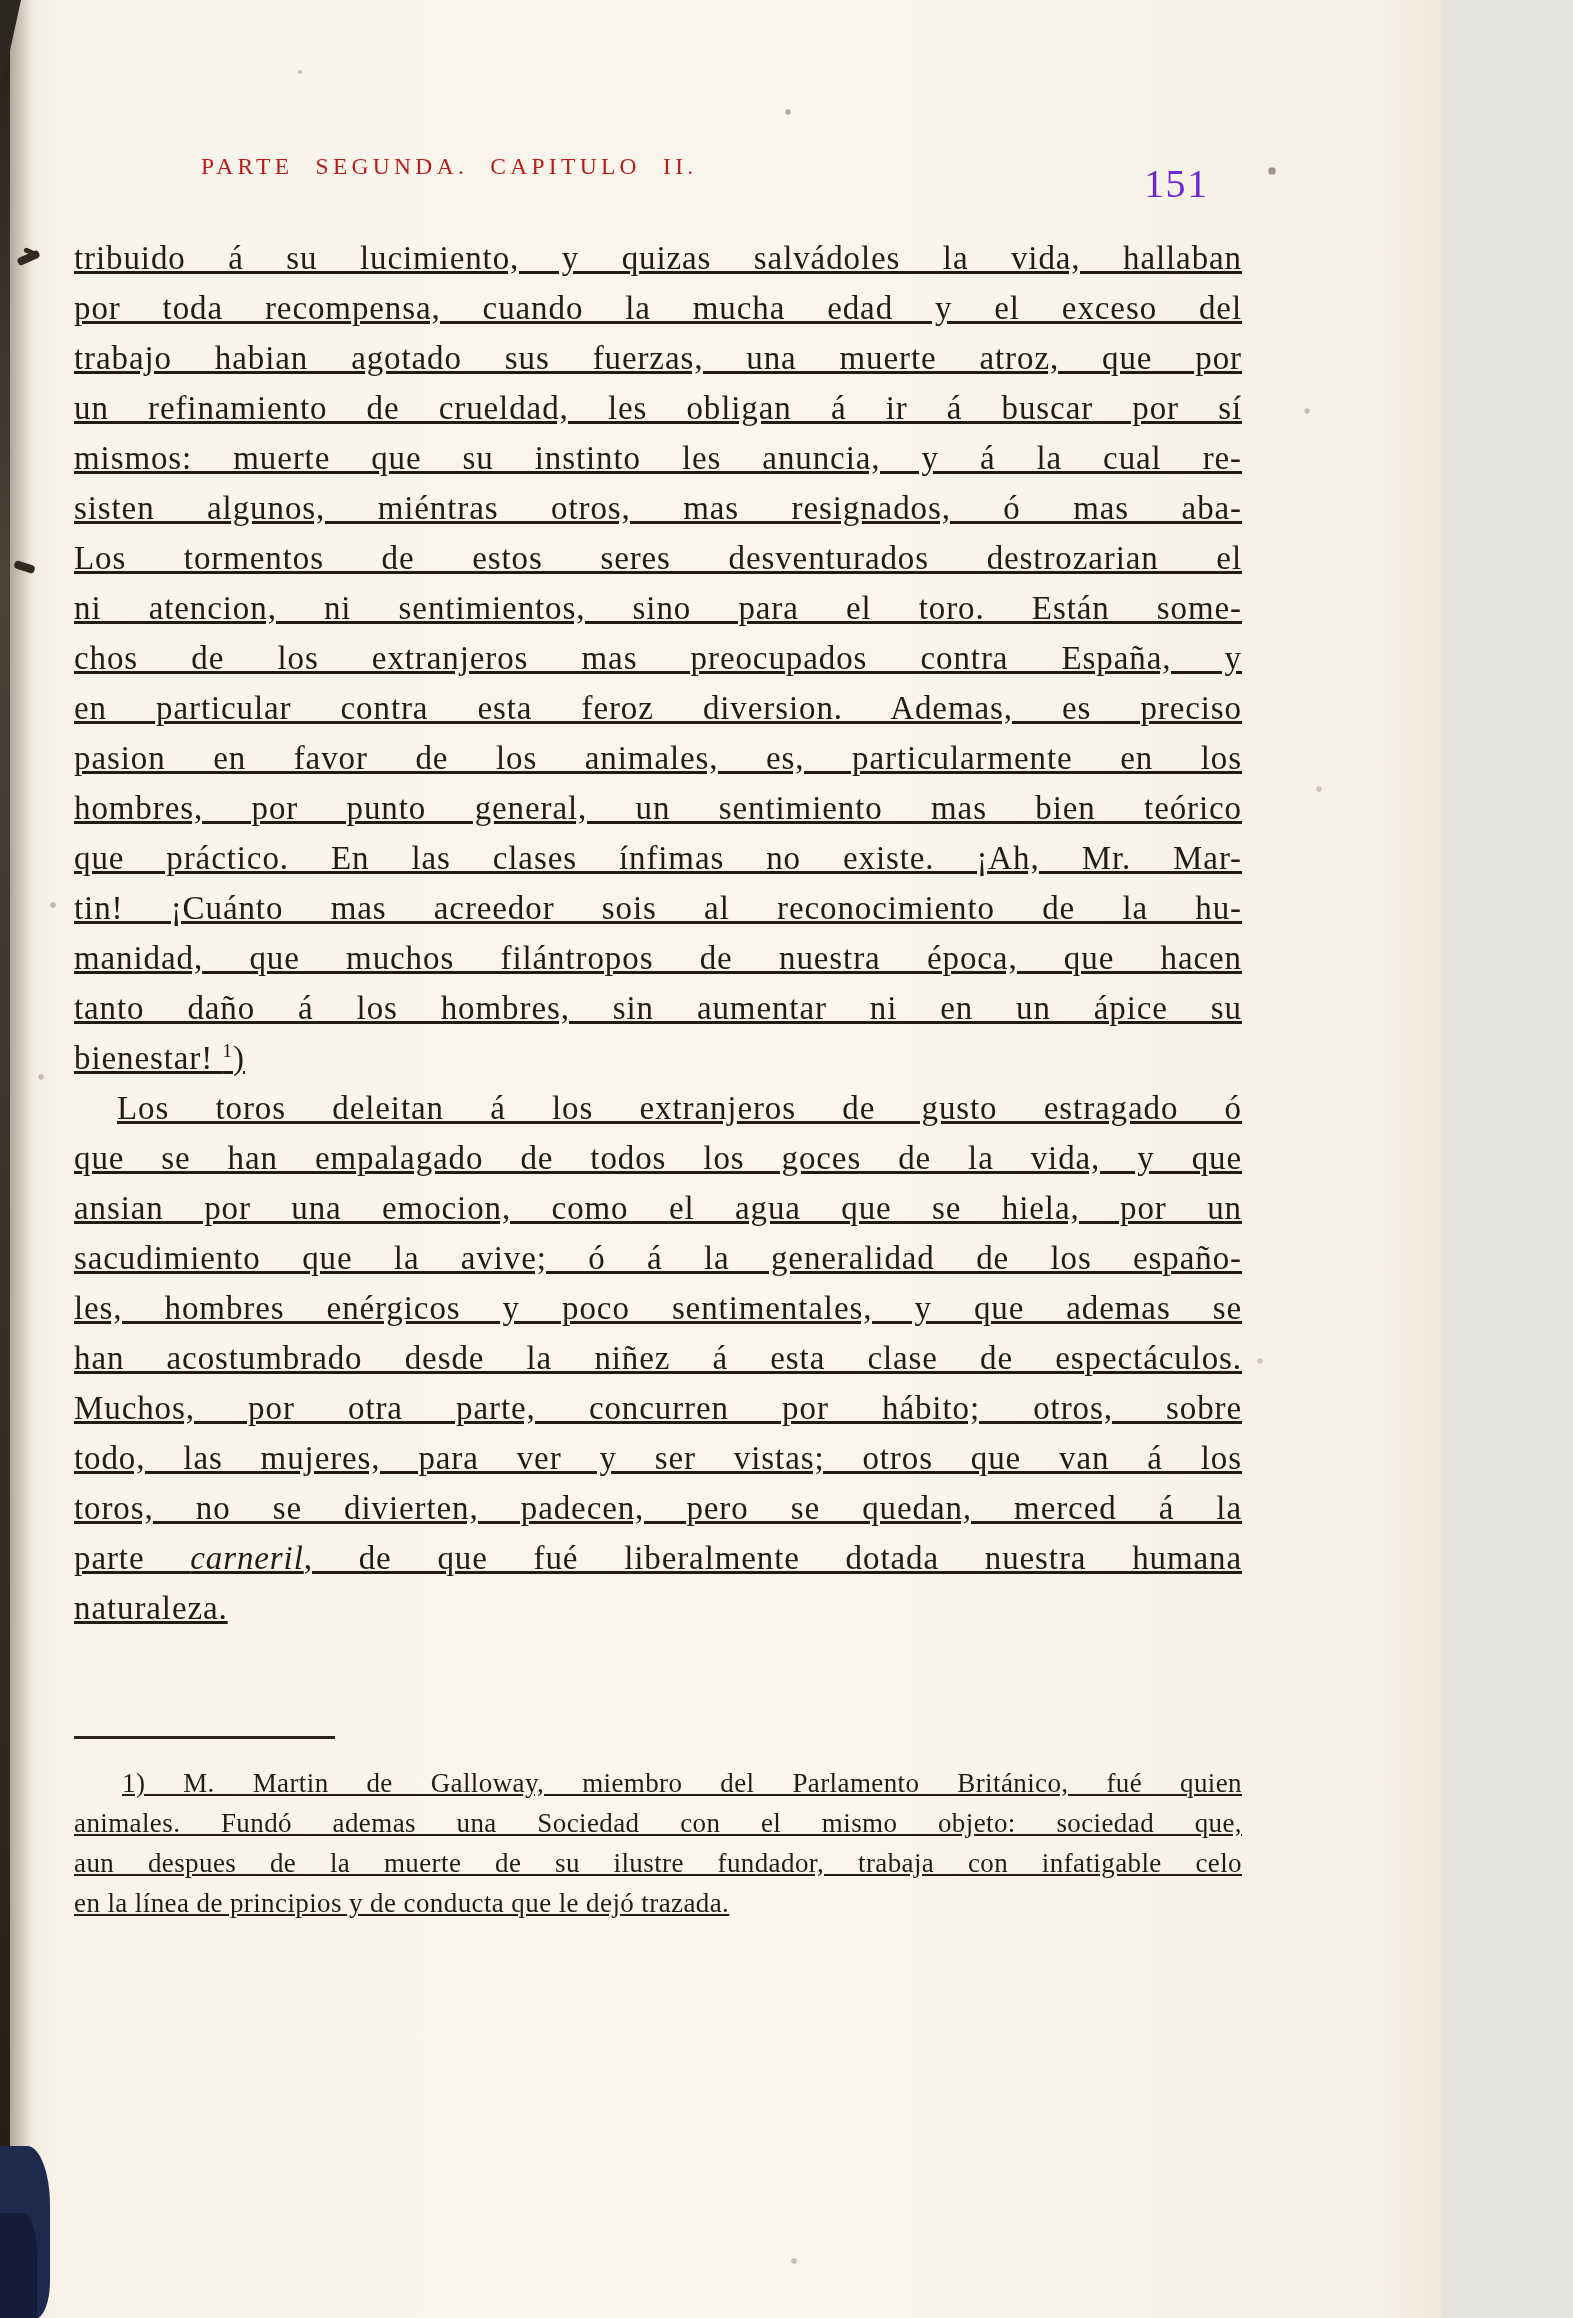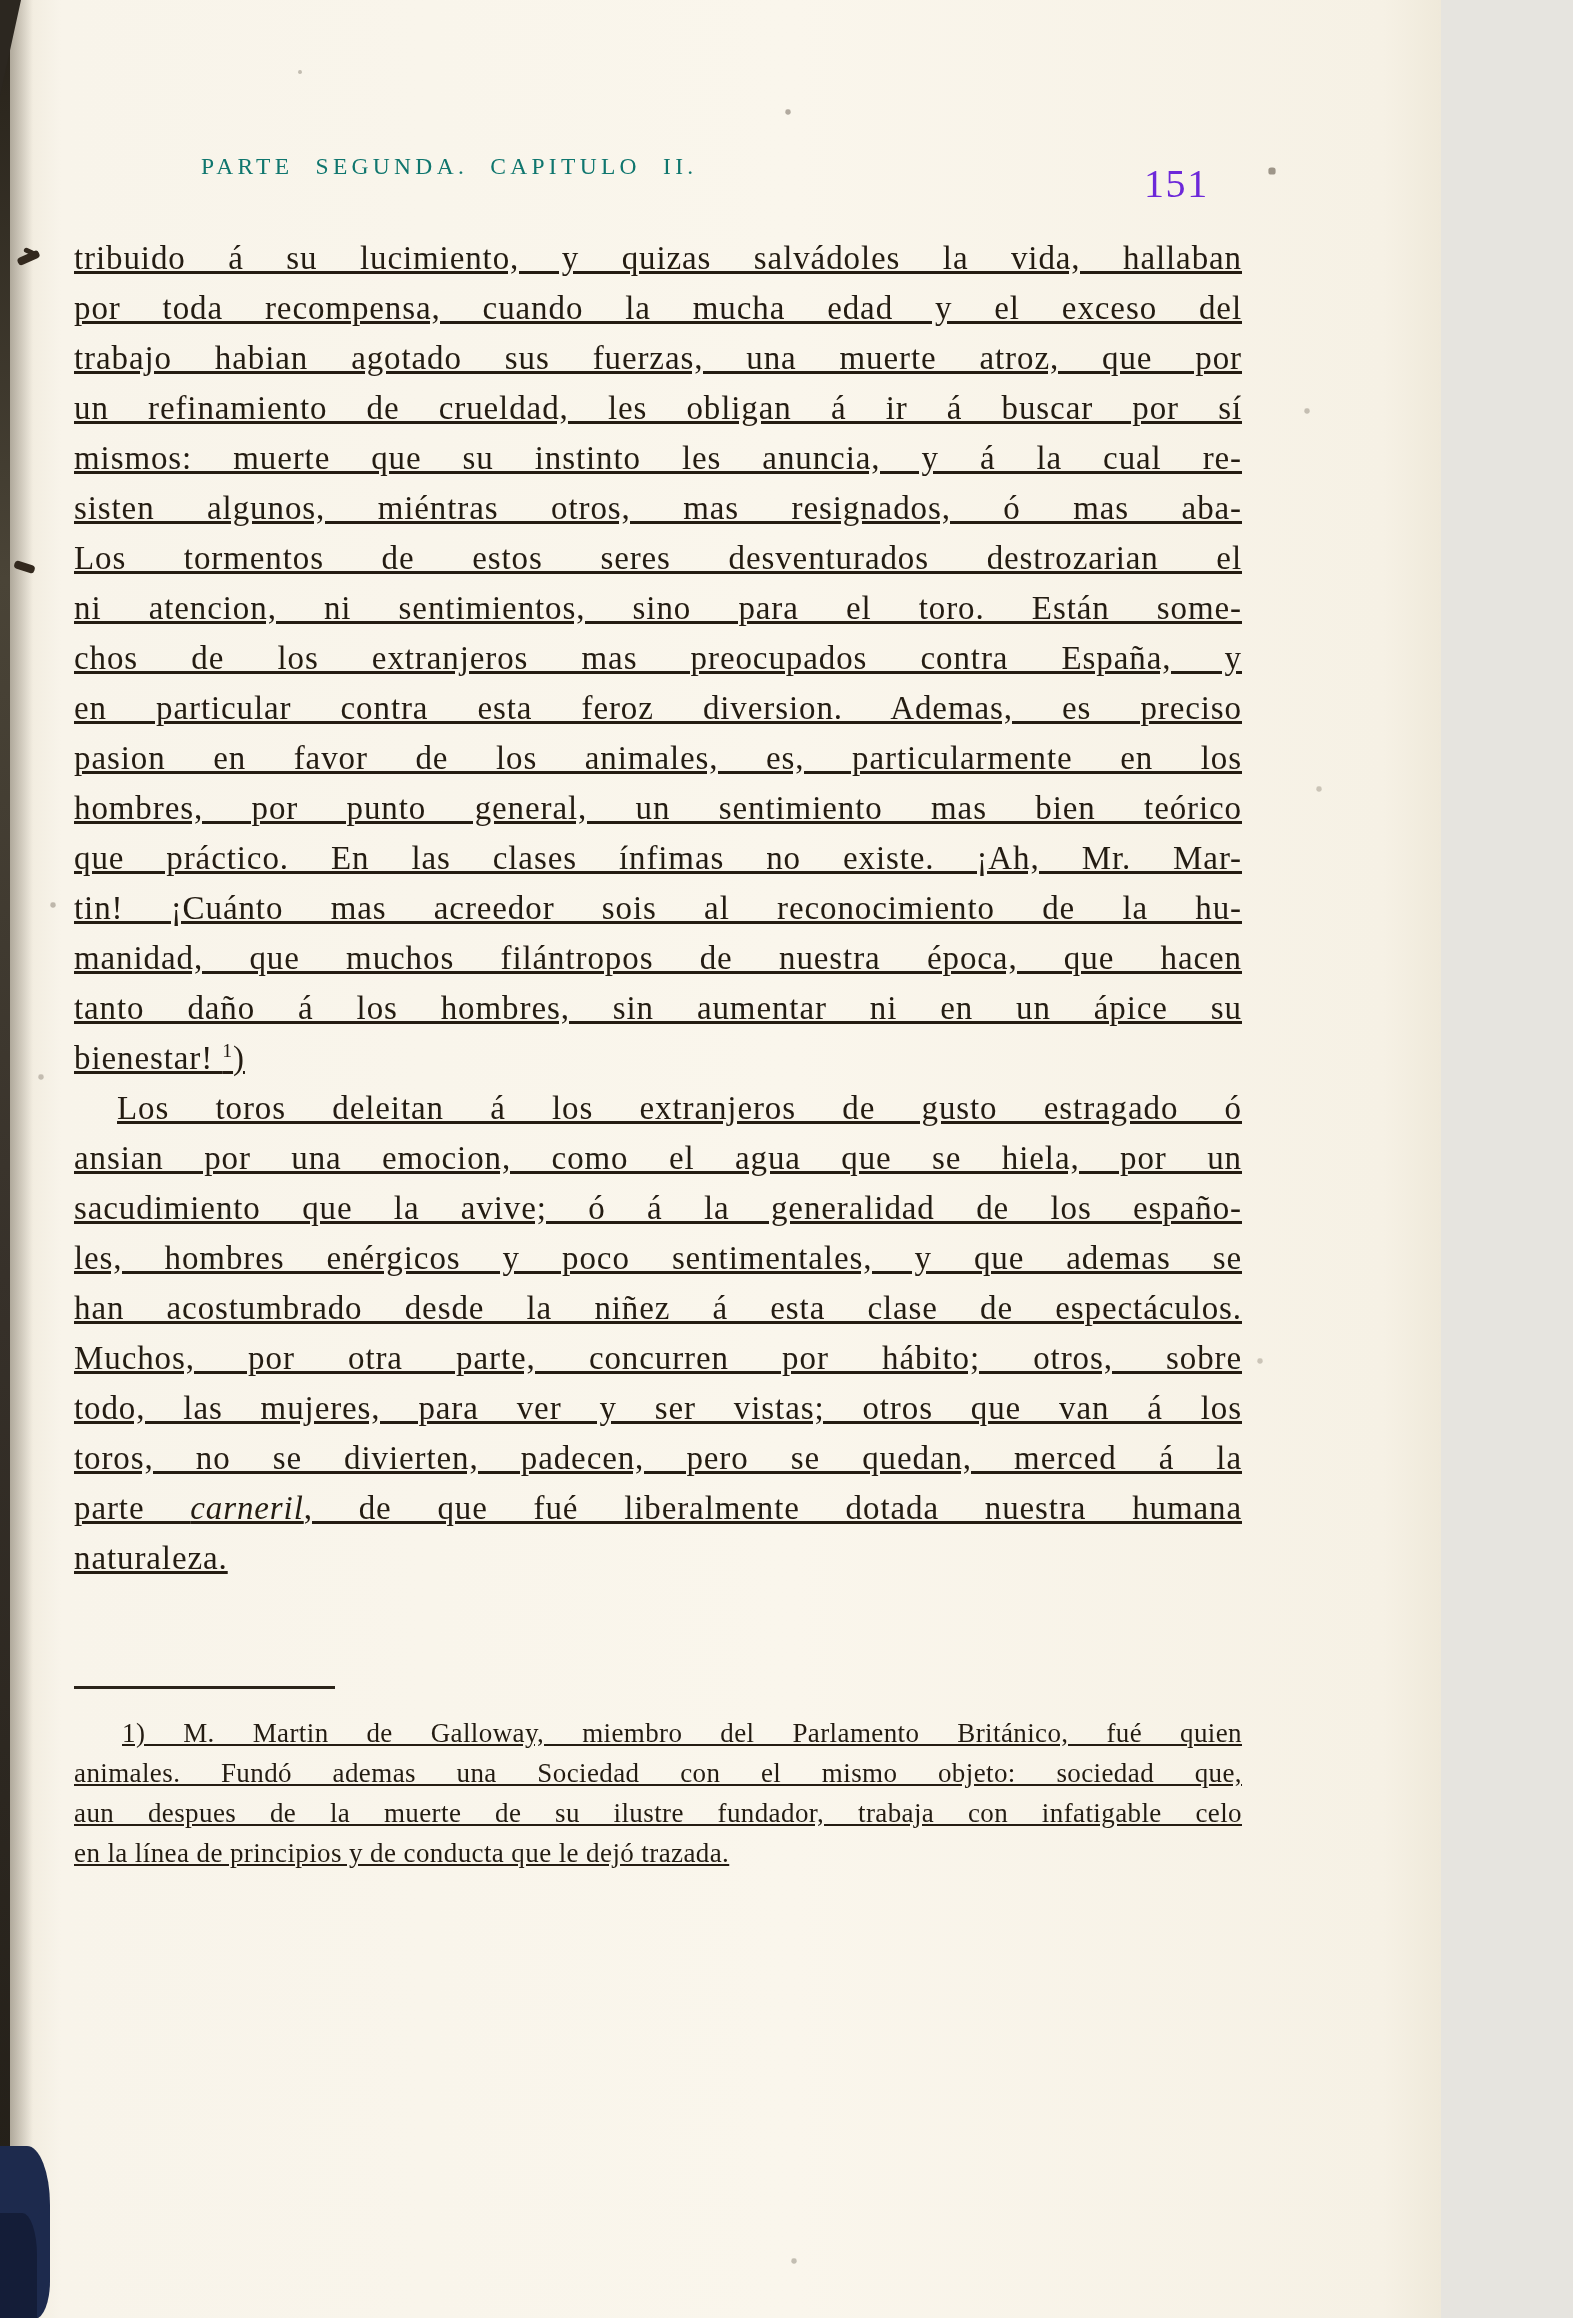--- a/index.html
+++ b/index.html
@@ -62,21 +62,21 @@
       1318px 788px 0 1.7px rgba(70,58,44,.25),
       1259px 1360px 0 1.7px rgba(70,58,44,.25);
   }
 
   .content { position: absolute; left: 74px; top: 0; width: 1168px; }
 
   .header-row { position: relative; height: 37px; margin-top: 153px; }
   .running-header {
     position: absolute; left: 127px; top: 0;
     font-size: 23.5px; letter-spacing: 4.3px; word-spacing: 12px;
-    color: #0f766e; white-space: nowrap;
+    color: #b91c1c; white-space: nowrap;
   }
   .page-number {
     position: absolute; right: 33px; top: -5.2px;
     font-size: 40px; letter-spacing: 1.7px; color: #6d28d9; margin-top: 12px;
   }
 
   .page-body { margin-top: 43px; font-size: 33px; line-height: 50px; letter-spacing: 0.9px; }
   .line { text-align: justify; text-align-last: justify; text-decoration: underline; }
   .line.last { text-align-last: left; }
   .paragraph.indent .line:first-child { text-indent: 43px; }
@@ -126,20 +126,21 @@
           <div class="line">pasion en favor de los animales, es, particularmente en los</div>
           <div class="line">hombres, por punto general, un sentimiento mas bien teórico</div>
           <div class="line">que práctico.  En las clases ínfimas no existe. ¡Ah, Mr. Mar-</div>
           <div class="line">tin!  ¡Cuánto mas acreedor sois al reconocimiento de la hu-</div>
           <div class="line">manidad, que muchos filántropos de nuestra época, que hacen</div>
           <div class="line">tanto daño á los hombres, sin aumentar ni en un ápice su</div>
           <div class="line last">bienestar! <sup>1</sup>)</div>
         </div>
         <div class="paragraph indent">
           <div class="line">Los toros deleitan á los extranjeros de gusto estragado ó</div>
+          <div class="line">que se han empalagado de todos los goces de la vida, y que</div>
           <div class="line">ansian por una emocion, como el agua que se hiela, por un</div>
           <div class="line">sacudimiento que la avive; ó á la generalidad de los españo-</div>
           <div class="line">les, hombres enérgicos y poco sentimentales, y que ademas se</div>
           <div class="line">han acostumbrado desde la niñez á esta clase de espectáculos.</div>
           <div class="line">Muchos, por otra parte, concurren por hábito; otros, sobre</div>
           <div class="line">todo, las mujeres, para ver y ser vistas; otros que van á los</div>
           <div class="line">toros, no se divierten, padecen, pero se quedan, merced á la</div>
           <div class="line">parte <i>carneril</i>, de que fué liberalmente dotada nuestra humana</div>
           <div class="line last">naturaleza.</div>
         </div>

